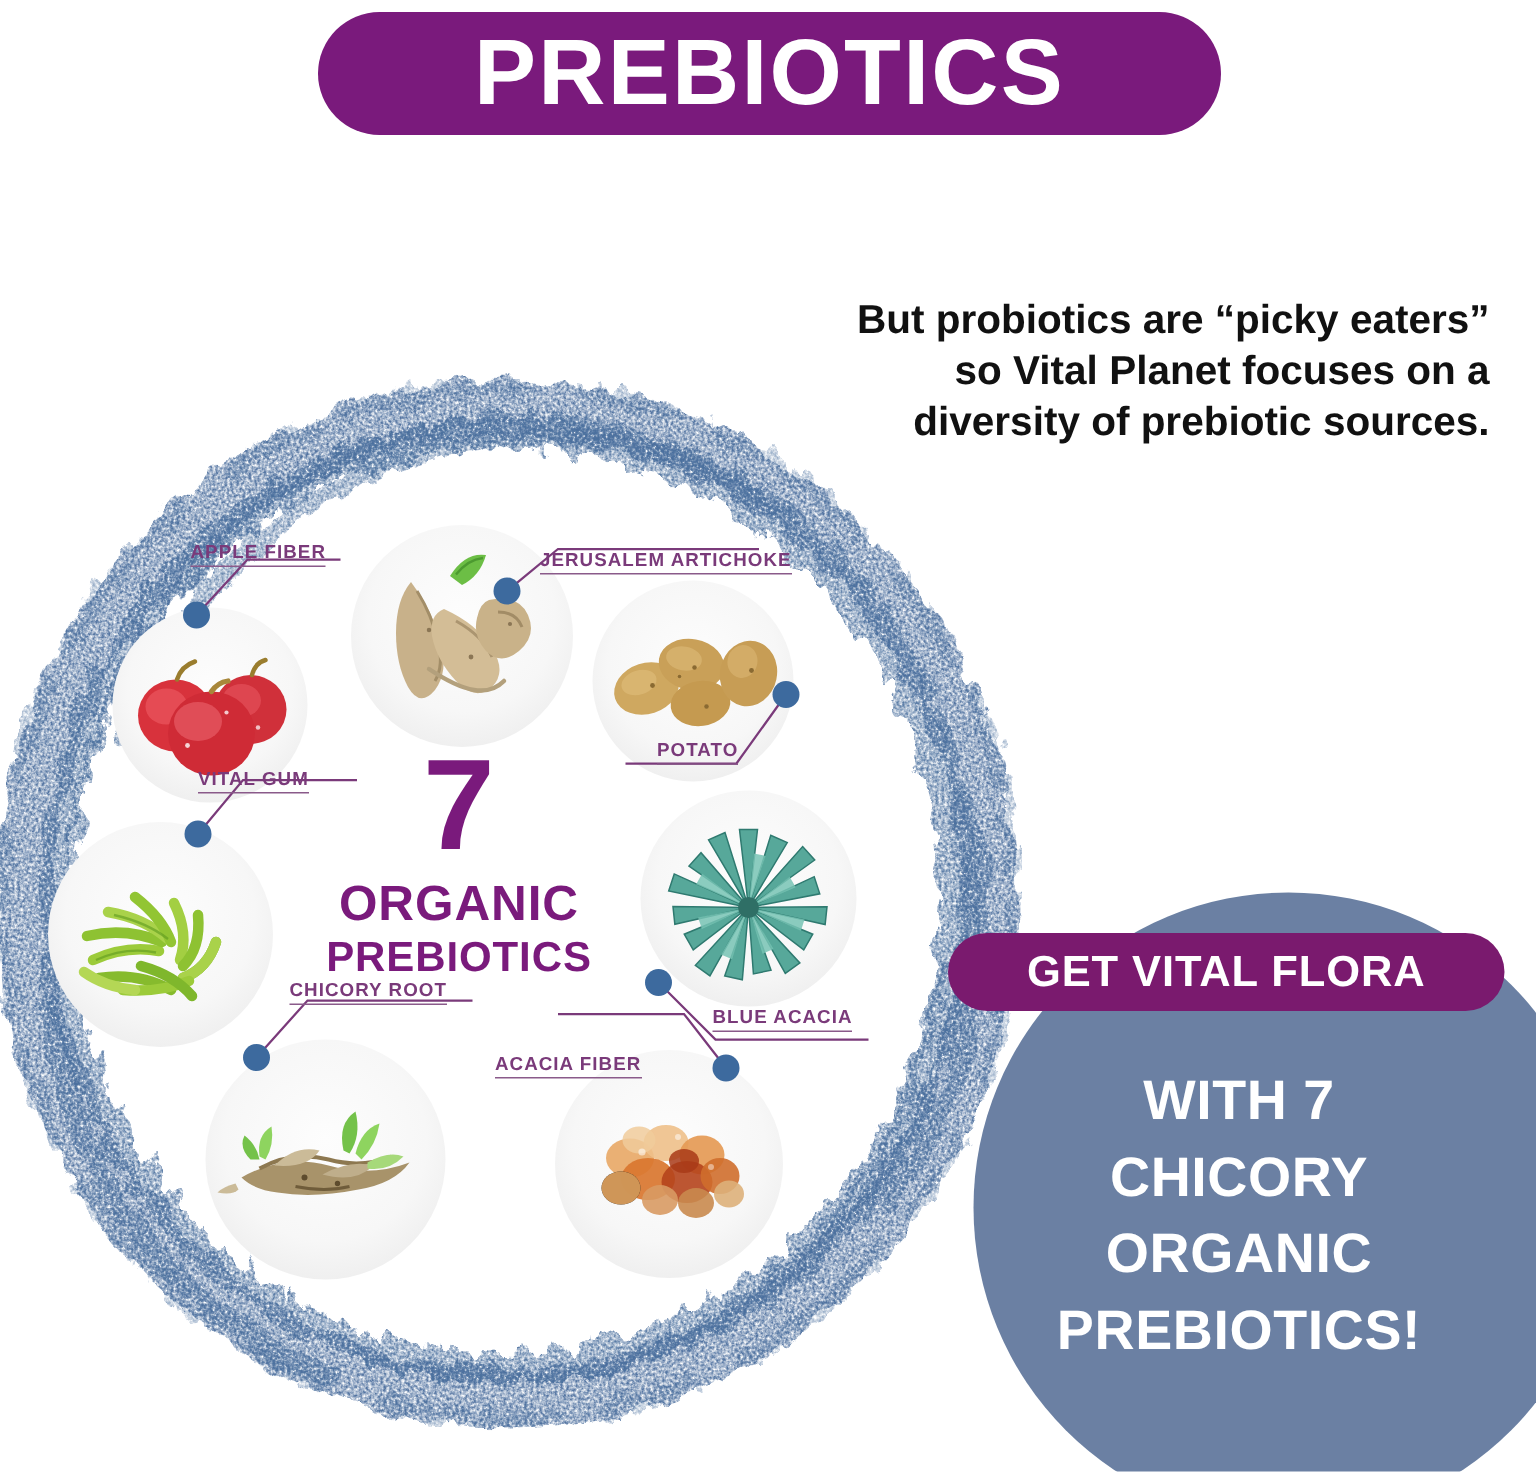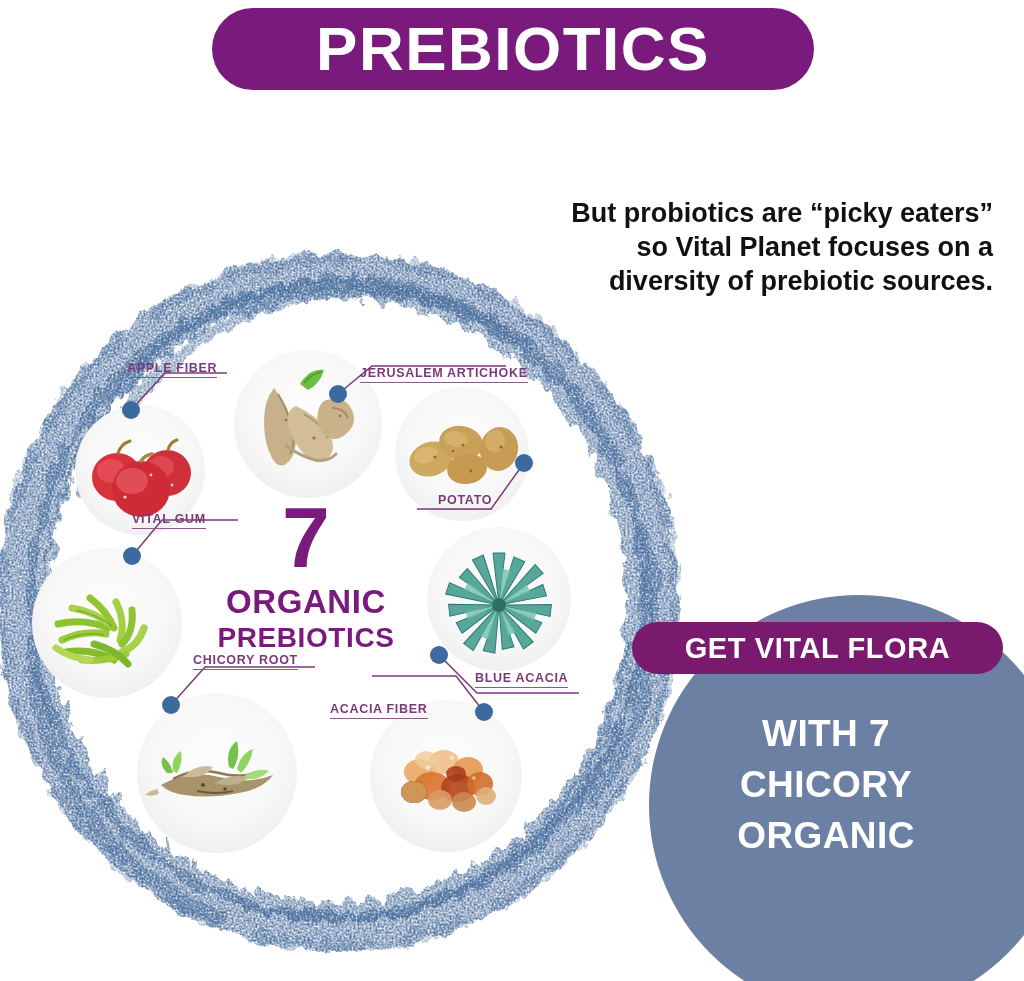--- a/index.html
+++ b/index.html
@@ -379,15 +379,16 @@
   </div>
 
   <div class="badge-circle"></div>
   <div class="badge-pill">
     <span class="pill-text">GET VITAL FLORA</span>
   </div>
   <div class="badge-lines">
     <span>WITH 7</span>
     <span>CHICORY</span>
     <span>ORGANIC</span>
+    <span>PREBIOTICS!</span>
   </div>
 
 </div>
 
 </body></html>

